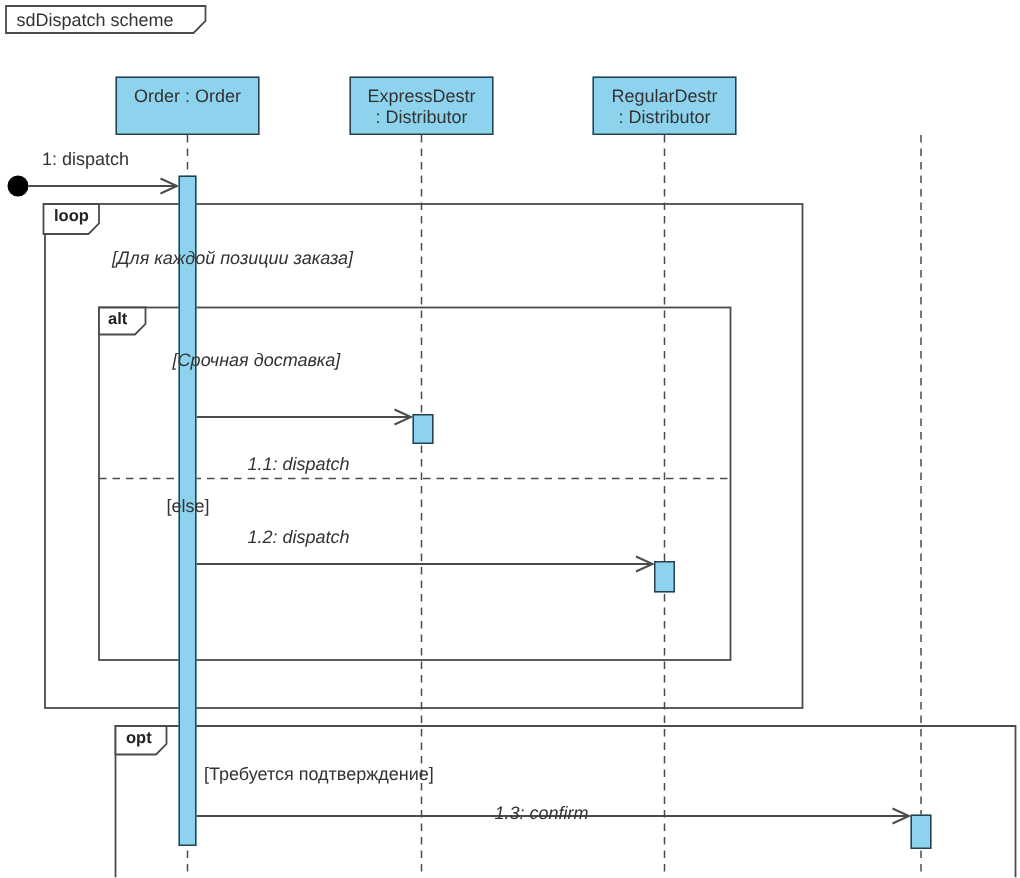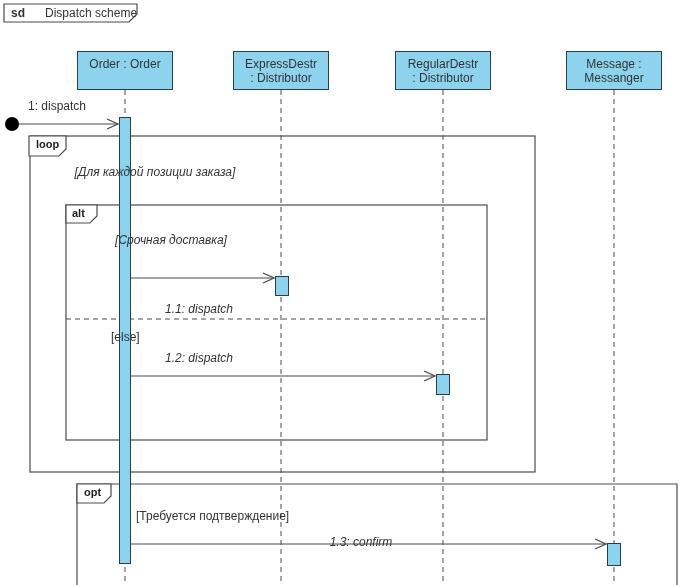--- a/index.html
+++ b/index.html
@@ -52,21 +52,21 @@
     color: #222;
     z-index: 3;
   }
   .title-text {
     position: absolute;
     left: 11px; top: 6px;
     font-size: 12px;
     z-index: 3;
     white-space: nowrap;
   }
-  .title-text .kw { font-weight: bold; margin-right: 20px; }
+  .title-text .kw { font-weight: normal; margin-right: 0; }
   .guard {
     position: absolute;
     font-size: 12px;
     color: var(--text);
     z-index: 2;
     white-space: nowrap;
   }
   .msg-label {
     position: absolute;
     font-size: 12px;
@@ -112,22 +112,20 @@
 
   <div class="title-text">
     <span class="kw">sd</span><span>Dispatch scheme</span>
   </div>
 
   <div class="head" style="left:77px; top:51px;">Order : Order</div>
   <div class="head" style="left:233px; top:51px;">ExpressDestr
 : Distributor</div>
   <div class="head" style="left:395px; top:51px;">RegularDestr
 : Distributor</div>
-  <div class="head" style="left:566px; top:51px;">Message :
-Messanger</div>
 
   <div class="activation" style="left:119px; top:117px; width:12px; height:447px;"></div>
   <div class="activation" style="left:275px; top:276px; width:14px; height:20px;"></div>
   <div class="activation" style="left:436px; top:374px; width:14px; height:21px;"></div>
   <div class="activation" style="left:607px; top:543px; width:14px; height:23px;"></div>
 
   <div class="op" style="left:36px; top:138px;">loop</div>
   <div class="op" style="left:72px; top:207px;">alt</div>
   <div class="op" style="left:84px; top:486px;">opt</div>
 

